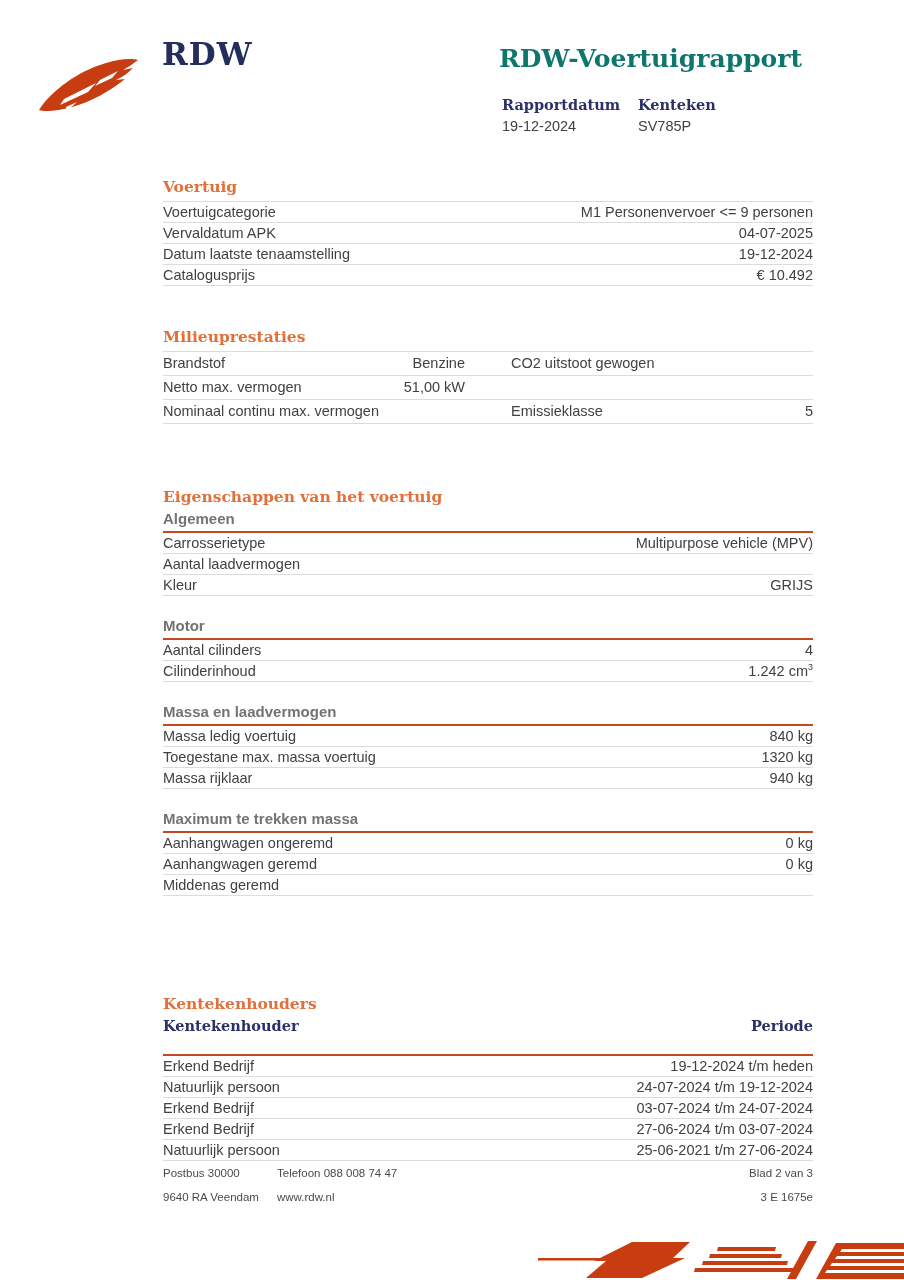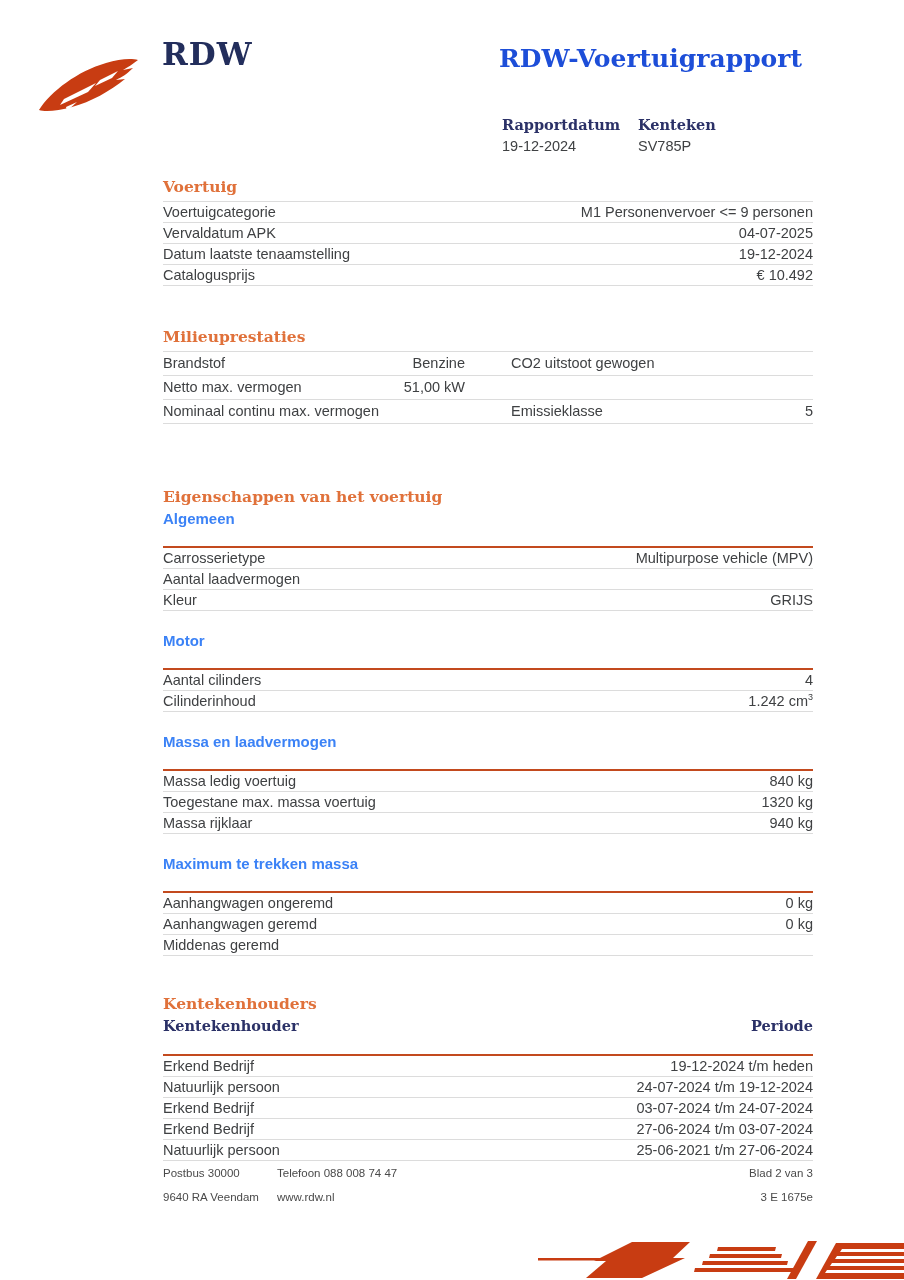--- a/index.html
+++ b/index.html
@@ -12,27 +12,27 @@
   
   .feather { position:absolute; left:36px; top:56px; }
   .brand {
     position:absolute; left:162px; top:36px;
     font-family:"DejaVu Serif", serif; font-weight:bold;
     font-size:31px; color:#232e5c; letter-spacing:1px;
   }
   .report-title {
     position:absolute; left:499px; top:44px;
     font-family:"DejaVu Serif", serif; font-weight:bold;
-    font-size:25px; color:#1d4ed8; white-space:nowrap;
+    font-size:25px; color:#0f766e; white-space:nowrap;
   }
   .meta { position:absolute; left:502px; top:96px; display:flex; }
   .meta-col { width:136px; }
   .meta-label {
     font-family:"DejaVu Serif", serif; font-weight:bold;
-    font-size:14.5px; color:#2b3167; display:block;margin-top:20px;
+    font-size:14.5px; color:#2b3167; display:block;
   }
   .meta-value { display:block; margin-top:5px; font-size:14.5px; color:#3f4143; }
 
   
   .section { position:absolute; left:163px; width:650px; }
   .sec-voertuig        { top:179px; }
   .sec-milieu          { top:329px; }
   .sec-eigenschappen   { top:489px; }
   .sec-kentekenhouders { top:948px;margin-top:48px; }
 
@@ -48,22 +48,22 @@
   }
   .row2 { height:24px; line-height:23px; justify-content:flex-start; }
   .pair { display:flex; justify-content:space-between; width:302px; }
   .pair-r { margin-left:46px; }
   .lbl { text-align:left; }
   .val { text-align:right; }
   sup { font-size:9px; vertical-align:super; line-height:0; }
 
   .sub-title {
     font-family:"Liberation Sans", sans-serif; font-weight:bold;
-    font-size:15px; color:#3b82f6; line-height:16px;
-    margin-top:22px; padding-bottom:19px; border-bottom:2px solid #c34a1e;
+    font-size:15px; color:#737373; line-height:16px;
+    margin-top:22px; padding-bottom:4px; border-bottom:2px solid #c34a1e;
   }
   .sub-title.first { margin-top:6px; }
   .subrows { }
 
   .holder-head {
     display:flex; justify-content:space-between;
     font-family:"DejaVu Serif", serif; font-weight:bold;
     font-size:14.5px; color:#2b3167; line-height:16px;
     padding-bottom:20px; border-bottom:2px solid #c34a1e; margin-top:2px;
   }

